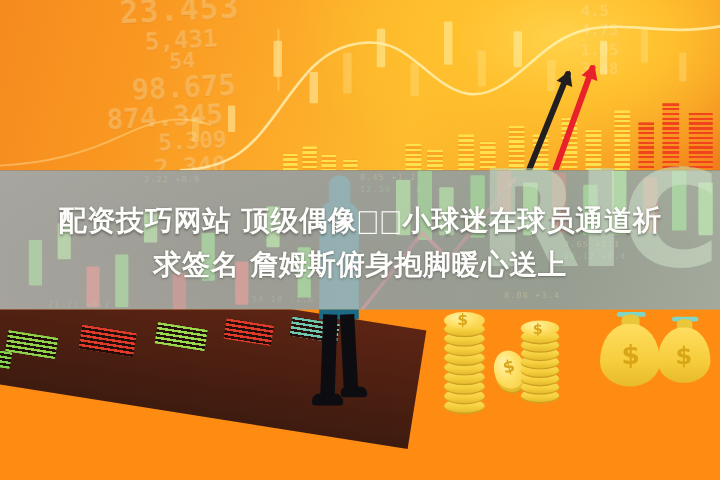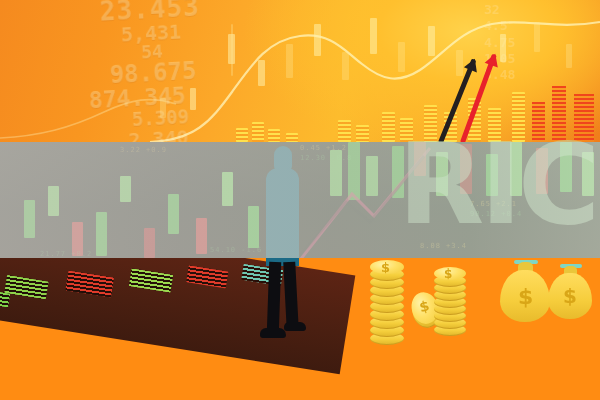--- a/index.html
+++ b/index.html
@@ -284,21 +284,20 @@
       <div class="gn1">23.453</div>
       <div class="gn2">5,431</div>
       <div class="gn3">54</div>
       <div class="gn4">98.675</div>
       <div class="gn5">874.345</div>
       <div class="gn6">5.309</div>
       <div class="gn7">2.340</div>
     </div>
 
     <div class="ghost-nums-r">
-      <div>32</div>
       <div>4.5</div>
       <div>4.75</div>
       <div>1.05</div>
       <div>3.48</div>
     </div>
 
     <svg class="curve" viewBox="0 0 600 142" preserveAspectRatio="none">
       <path d="M150,142 C195,140 210,122 232,92 C252,64 268,40 300,36
                C330,32 344,50 362,64 C382,80 398,84 420,70
                C444,54 460,30 492,24 C524,18 556,30 600,22" fill="none" stroke="rgba(255,245,190,0.75)" stroke-width="2.2"></path>
@@ -393,20 +392,26 @@
         <div class="torso" style="left:12px;top:0px;width:18px;height:26px;border-radius:9px 9px 6px 6px;"></div>
         <div class="torso" style="left:4px;top:22px;width:33px;height:96px;border-radius:12px 12px 3px 3px;"></div>
       </div>
     </div>
   </div>
 
   <div class="rich-word">RICH</div>
 
   <div class="mid-wash"></div>
 
+  <div class="title-block">
+    <div class="title-line">
+      <span>配资技巧网站 顶级偶像</span><span class="tofu"></span><span class="tofu"></span><span>小球迷在球员通道祈</span>
+    </div>
+    <div class="title-line">求签名 詹姆斯俯身抱脚暖心送上</div>
+  </div>
 
   <div class="bottom-section">
 
     <div class="desk">
       <div class="deskbar" style="color:#8fd24a;left:36px;top:54px;width:42px;height:18px;"></div>
       <div class="deskbar" style="color:#e03b2a;left:96px;top:40px;width:46px;height:20px;"></div>
       <div class="deskbar" style="color:#9ad94e;left:158px;top:28px;width:42px;height:18px;"></div>
       <div class="deskbar" style="color:#e03b2a;left:214px;top:16px;width:40px;height:17px;"></div>
       <div class="deskbar" style="color:#6fc6b0;left:268px;top:6px;width:40px;height:16px;"></div>
       <div class="deskbar" style="color:#7fd24a;left:12px;top:72px;width:30px;height:14px;"></div>

